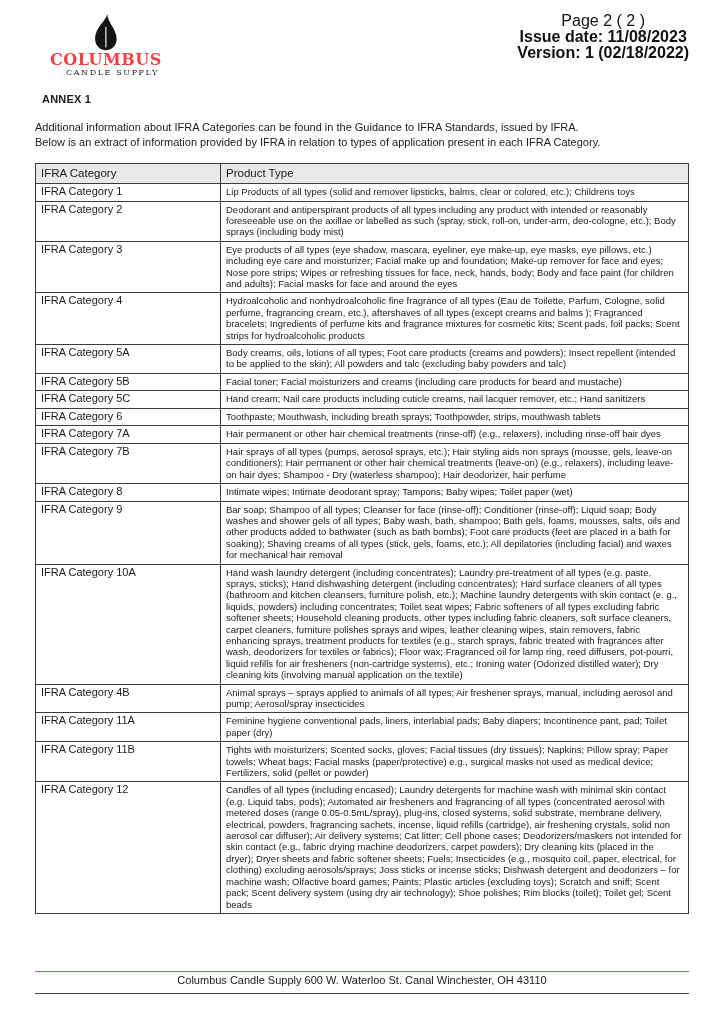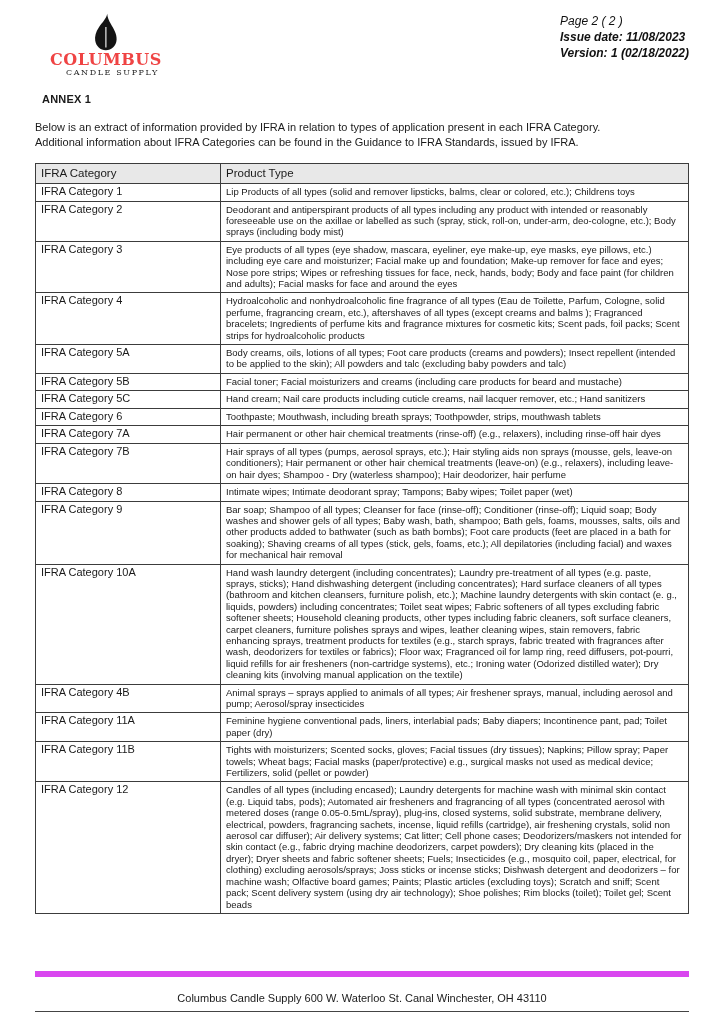--- a/index.html
+++ b/index.html
@@ -30,21 +30,21 @@
     line-height: 17px;
   }
   .logo-tagline {
     font-family: "DejaVu Serif", serif;
     font-size: 8px;
     letter-spacing: 1.6px;
     color: #222;
     margin-left: 16px;
     line-height: 9px;
   }
-  .doc-meta { text-align: left; font-size: 12px; line-height: 16px; color: #111; font-style: italic; }
+  .doc-meta { text-align: center; font-size: 16px; line-height: 16px; color: #111; }
   .doc-meta .bold { font-weight: bold; }
   
   .annex-title {
     margin: 16px 42px 0;
     font-size: 11px;
     font-weight: bold;
     letter-spacing: 0.2px;
   }
   .intro { margin: 15px 35px 0; font-size: 11px; line-height: 15px; }
   
@@ -69,24 +69,24 @@
   .col-category { width: 185px; }
   .ifra-table td { padding: 2px 5px 3px; }
   td.cat-cell  { font-size: 11px;  line-height: 11.5px; margin-top: 28px; }
   td.type-cell { font-size: 9.5px; line-height: 11.4px; }
   
   .page-footer {
     position: absolute;
     top: 971px;
     left: 35px;
     width: 654px;
-    border-top: 6px solid #d946ef;
+    border-top: 1px solid #d946ef;
     border-bottom: 1px solid #444;
     text-align: center;
-    padding: 15px 0 7px;
+    padding: 2px 0 7px;
     font-size: 11px;
   }
 </style>
 </head>
 <body>
 
 <div class="page">
 
   <div class="page-header">
     <div class="logo-block">
@@ -102,22 +102,22 @@
     <div class="doc-meta">
       <div>Page 2  ( 2 )</div>
       <div class="bold">Issue date: 11/08/2023</div>
       <div class="bold">Version: 1 (02/18/2022)</div>
     </div>
   </div>
 
   <div class="annex-title">ANNEX 1</div>
 
   <div class="intro">
+    <div>Additional information about IFRA Categories can be found in the Guidance to IFRA Standards, issued by IFRA.</div>
     <div>Below is an extract of information provided by IFRA in relation to types of application present in each IFRA Category.</div>
-    <div>Additional information about IFRA Categories can be found in the Guidance to IFRA Standards, issued by IFRA.</div>
   </div>
 
   <table class="ifra-table">
     <colgroup>
         <col class="col-category">
         <col>
       </colgroup>
     <thead>
       <tr>
         <th>IFRA Category</th>

